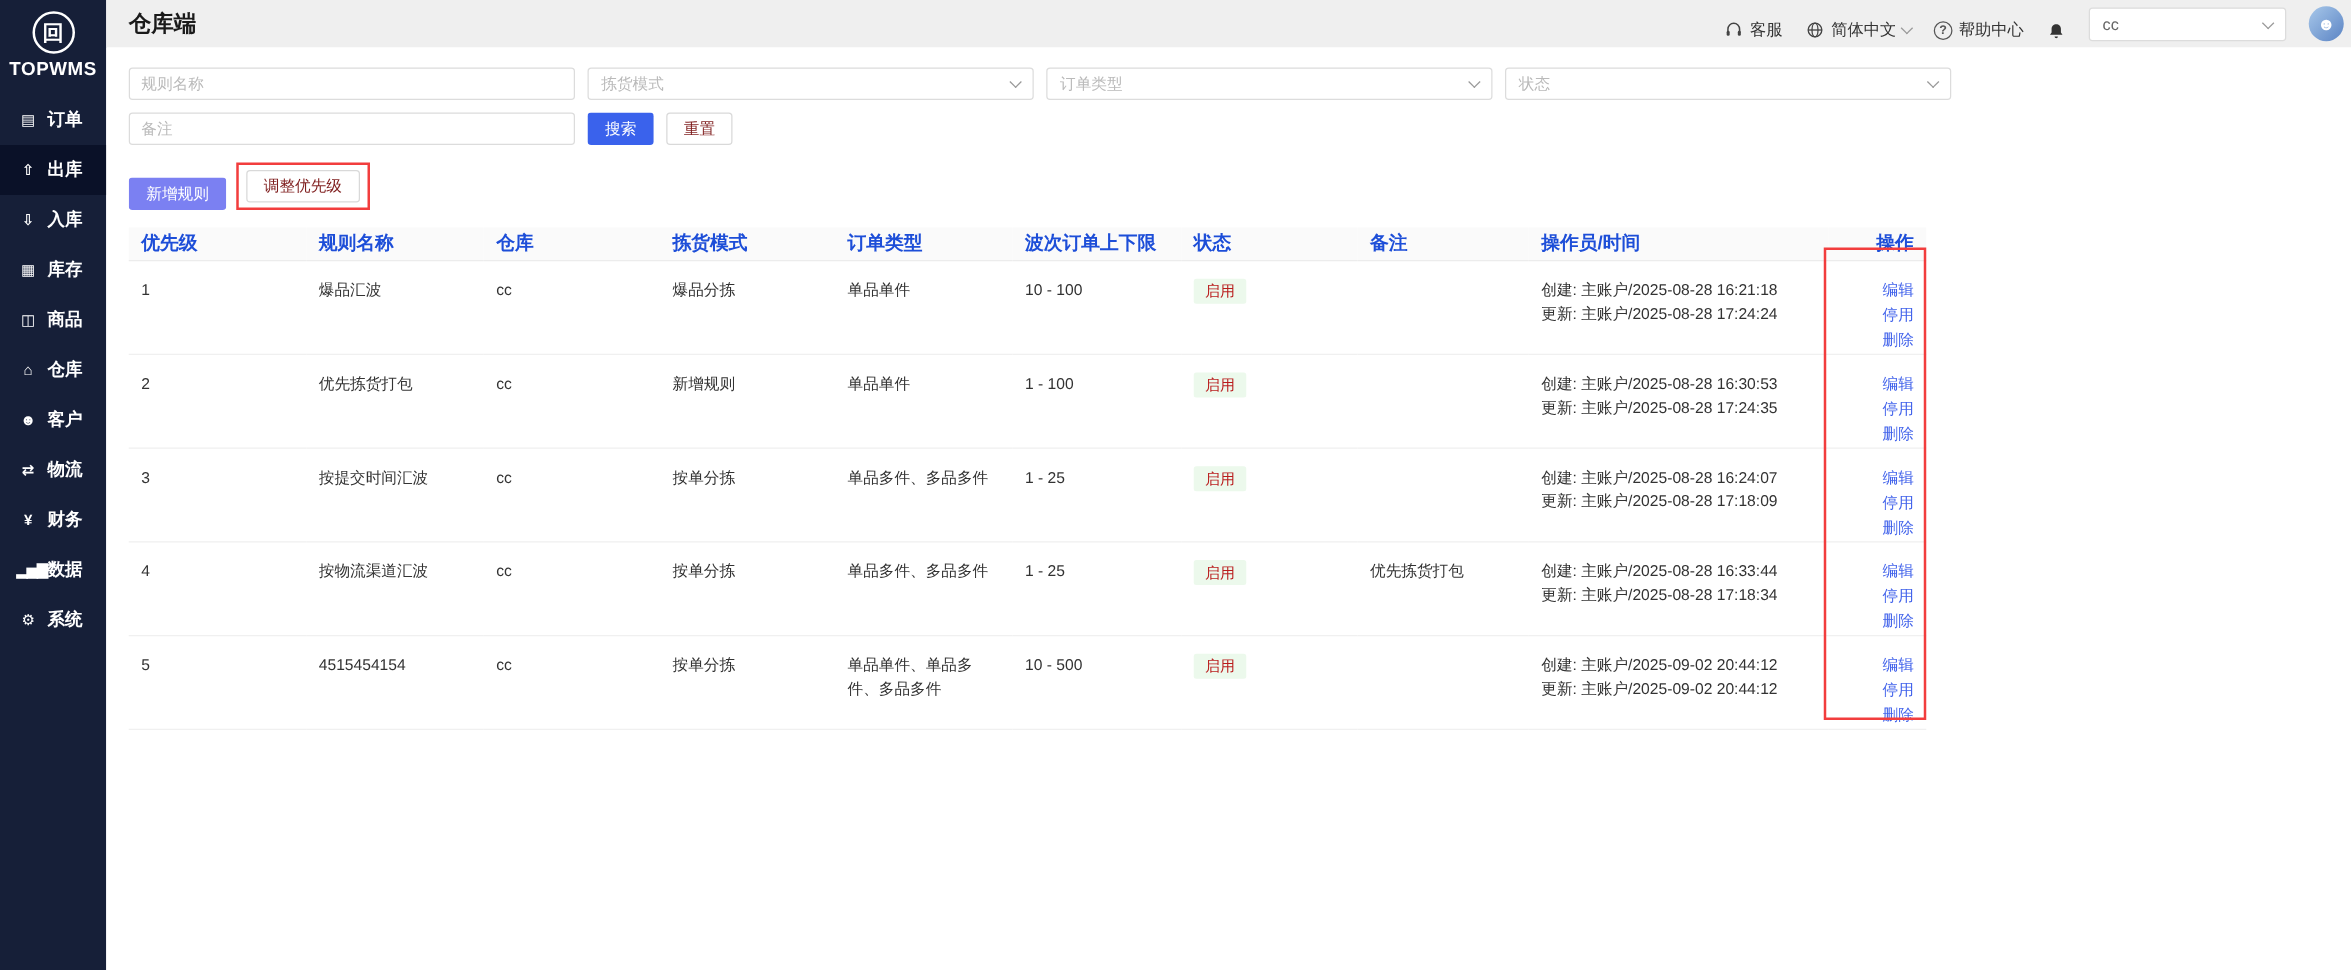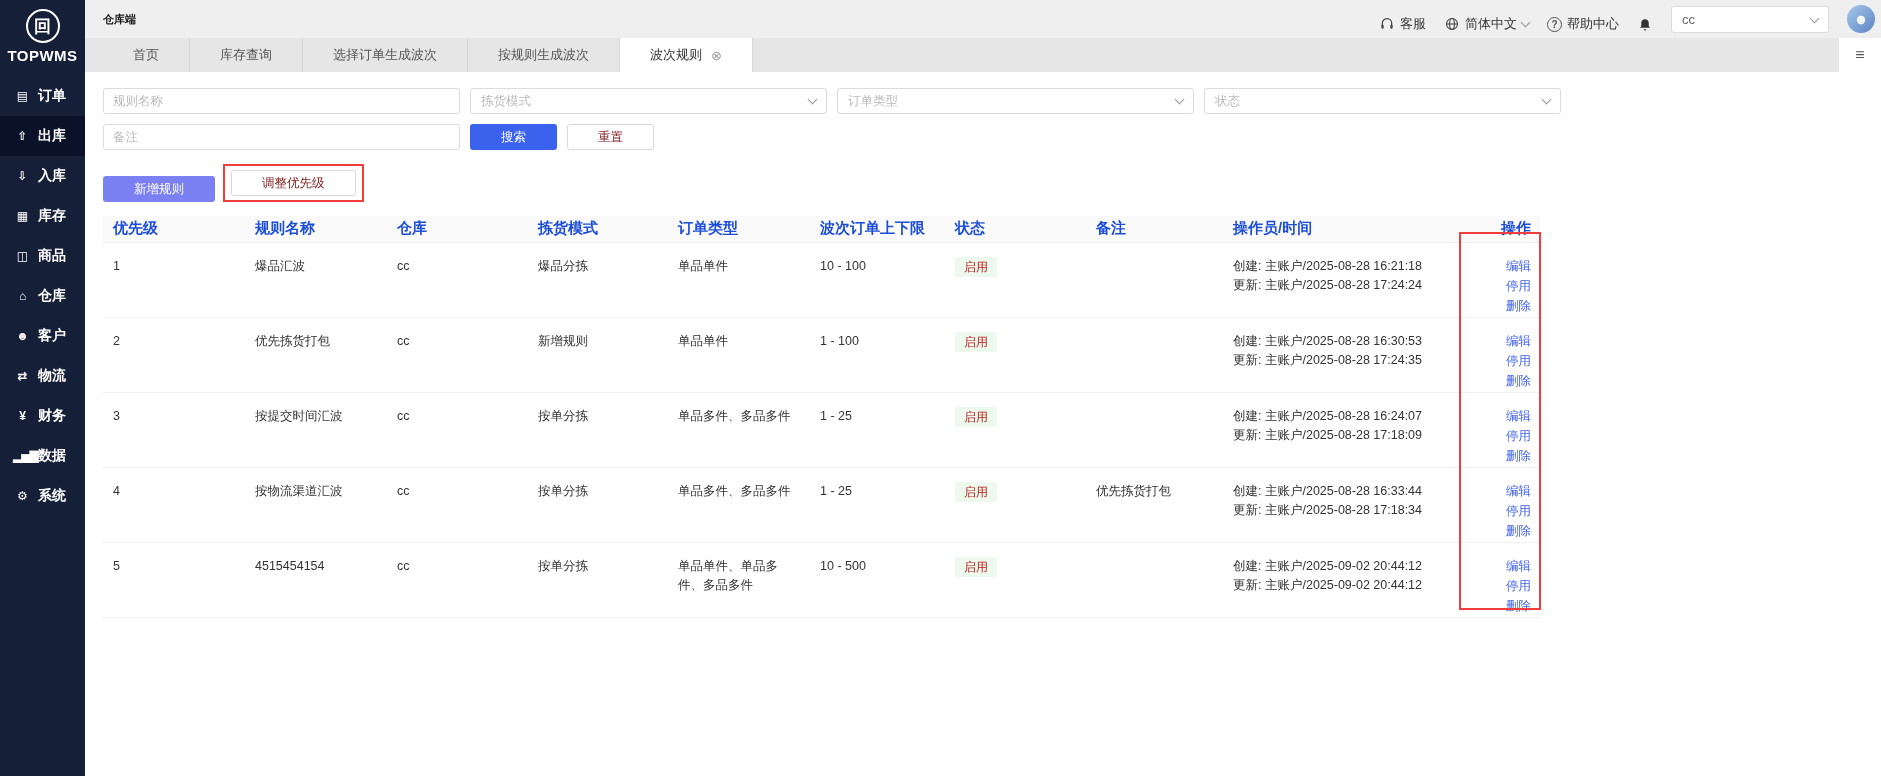--- a/index.html
+++ b/index.html
@@ -18,21 +18,21 @@
   .logo-text { font-weight:bold; font-size:15px; letter-spacing:.5px; }
   .nav-item { height:40px; display:flex; align-items:center; padding-left:13px; gap:7px;
     font-size:14px; font-weight:bold; cursor:pointer; white-space:nowrap; }
   .nav-item.active { background:#0a1128; }
   .nav-icon { width:18px; font-size:12px; text-align:center; flex-shrink:0; letter-spacing:-1px; }
 
   
   .main { flex:1; display:flex; flex-direction:column; min-width:0; }
   .topbar { height:38px; background:#efefef; display:flex; align-items:center;
     justify-content:space-between; padding:0 6px 0 18px; flex-shrink:0; }
-  .page-title { font-size:11px; font-weight:bold; color:#1a1a1a; }
+  .page-title { font-size:18px; font-weight:bold; color:#1a1a1a; }
   .topbar-right { display:flex; align-items:flex-end; gap:18px; font-size:13px; color:#333; }
   .tb-item { display:inline-flex; align-items:center; gap:5px; cursor:pointer; }
   .icon-svg { display:block; }
   .help-circle { width:15px; height:15px; border:1.4px solid #555; border-radius:50%;
     display:inline-flex; align-items:center; justify-content:center; font-size:10px; color:#555; font-weight:bold; }
   .chevron { width:7px; height:7px; border-right:1.5px solid #999; border-bottom:1.5px solid #999;
     transform:rotate(45deg); margin-top:-3px; flex-shrink:0; }
   .warehouse-select { width:158px; height:27px; background:#fff; border:1px solid #dcdcdc; border-radius:3px;
     display:flex; align-items:center; justify-content:space-between; padding:0 10px; color:#666; cursor:pointer; }
   .avatar { width:28px; height:28px; border-radius:50%; background:linear-gradient(135deg,#a8c8ea,#5b84c4);
@@ -49,21 +49,21 @@
 
   
   .content { flex:1; background:#fff; padding:16px 18px; position:relative; overflow:hidden; }
   .filter-row { display:flex; gap:10px; margin-bottom:10px; align-items:center; }
   .f-input { width:357px; height:26px; border:1px solid #dcdcdc; border-radius:3px; padding:0 9px;
     font-size:12.5px; color:#333; background:#fff; font-family:inherit; outline:none; }
   .f-input::placeholder { color:#bababa; }
   .f-select { width:357px; height:26px; border:1px solid #dcdcdc; border-radius:3px; padding:0 10px;
     display:flex; align-items:center; justify-content:space-between; color:#bababa; font-size:12.5px;
     background:#fff; cursor:pointer; }
-  .btn { height:26px; padding:0 30px; border-radius:3px; font-size:12.5px; cursor:pointer;
+  .btn { height:26px; padding:0 13px; border-radius:3px; font-size:12.5px; cursor:pointer;
     border:1px solid transparent; display:inline-flex; align-items:center; justify-content:center;
     font-family:inherit; }
   .btn-primary { background:#3a62ec; color:#fff; }
   .btn-default { background:#fff; border-color:#d9d9d9; color:#7f1d1d; }
   .btn-add { background:#7b80f2; color:#fff; }
   .toolbar-row { display:flex; align-items:flex-end; margin-top:14px; }
   .annotation-wrap { border:2px solid #f23d3d; padding:4px 6px; margin-left:8px; display:inline-flex; }
 
   
   .rule-table { border-collapse:collapse; table-layout:fixed; width:1438px; margin-top:14px; }
@@ -171,39 +171,20 @@
           </svg>
         </span>
         <div class="warehouse-select">
           <span>cc</span>
           <span class="chevron"></span>
         </div>
         <div class="avatar">☻</div>
       </div>
     </header>
 
-    <div class="tabbar">
-      <div class="tab">
-        <span>首页</span>
-      </div>
-      <div class="tab">
-        <span>库存查询</span>
-      </div>
-      <div class="tab">
-        <span>选择订单生成波次</span>
-      </div>
-      <div class="tab">
-        <span>按规则生成波次</span>
-      </div>
-      <div class="tab active">
-        <span>波次规则</span>
-        <span class="tab-close">⊗</span>
-      </div>
-      <div class="tab-menu">≡</div>
-    </div>
 
     <div class="content">
 
       <div class="filter-row">
         <input class="f-input" type="text" placeholder="规则名称" style="">
         <div class="f-select">
           <span>拣货模式</span>
           <span class="chevron"></span>
         </div>
         <div class="f-select">

